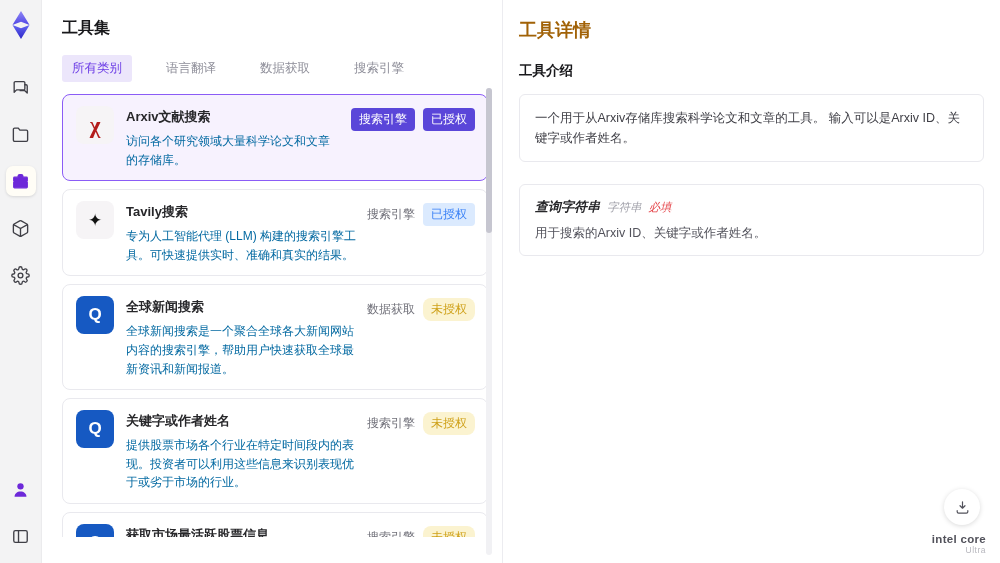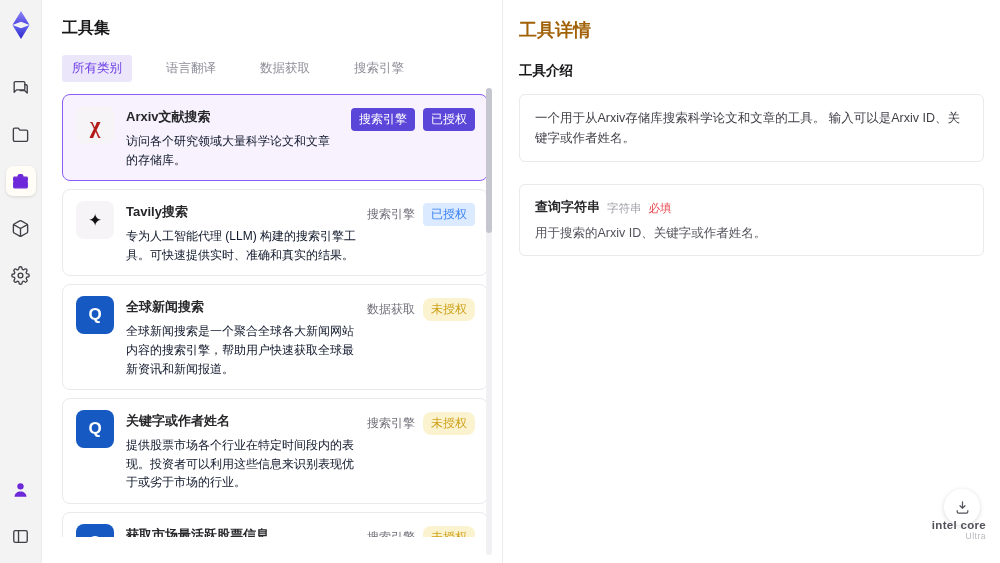--- a/index.html
+++ b/index.html
@@ -32,47 +32,47 @@
     padding:11px 12px 11px 13px; cursor:pointer; }
   .card.selected { background:#f7f2fe; border:1.5px solid #8b5cf6; }
   .tile { width:38px; height:38px; border-radius:8px; flex:0 0 38px; margin-right:12px;
     display:flex; align-items:center; justify-content:center; background:#f6f4f6; }
   .tile.blue { background:#1659c2; }
   .chi { font-family:"Liberation Serif","DejaVu Serif",serif; font-size:23px; font-weight:bold; color:#b31b1b; line-height:1; }
   .star { font-size:17px; color:#111; line-height:1; }
   .qg { color:#fff; font-weight:bold; font-size:17px; }
   .card-main { flex:1; min-width:0; }
   .card-title { font-size:13px; font-weight:bold; color:#27272a; margin:2px 0 6px; }
-  .card-desc { font-size:12px; color:#0f172a; line-height:1.55; }
+  .card-desc { font-size:12px; color:#0369a1; line-height:1.55; }
   .card-badges { display:flex; gap:8px; margin-left:10px; align-items:flex-start; padding-top:2px; flex:0 0 auto; }
   .cat { font-size:12px; color:#71717a; padding:3px 0; white-space:nowrap; }
   .pill { font-size:12px; padding:3px 8px; border-radius:4px; white-space:nowrap; }
   .pill.auth { background:#dbeafe; color:#3b82f6; }
   .pill.unauth { background:#fbf3d0; color:#cfa11a;border-radius:8px; }
   .selected .cat, .selected .pill { background:#5a46d9; color:#fff; font-size:12px; padding:3px 8px; border-radius:4px; }
   .scrollbar { position:absolute; right:10px; top:88px; width:6px; height:467px; border-radius:3px; background:#f1f1f4; }
   .scrollthumb { position:absolute; top:0; left:0; width:6px; height:145px; border-radius:3px; background:#c6c6d0; }
 
   
   .detail { flex:1; border-left:1px solid #ececf0; padding:18px 16px 0 16px; position:relative; }
   .detail-title { font-size:18px; font-weight:bold; color:#a16207; margin-bottom:20px; }
   .section-h { font-size:13.5px; font-weight:bold; color:#18181b; margin-bottom:14px; }
   .infocard { border:1px solid #e9e9ee; border-radius:6px; padding:13px 15px; margin-bottom:22px; background:#fff; }
   .intro-text { font-size:12.5px; color:#3f3f46; line-height:1.6; }
-  .param-line { display:flex; align-items:flex-end; gap:7px; margin-bottom:9px; }
+  .param-line { display:flex; align-items:center; gap:7px; margin-bottom:9px;font-style:italic; }
   .param-name { font-size:13px; font-weight:bold; color:#27272a; }
   .param-type { font-size:11.5px; color:#a1a1aa; }
   .param-req { font-size:11.5px; color:#e5484d; }
   .param-desc { font-size:12.5px; color:#52525b; }
 
   
   .fab { position:absolute; right:20px; bottom:38px; width:36px; height:36px; border-radius:50%;
     background:#fff; box-shadow:0 1px 5px rgba(0,0,0,.15); display:flex; align-items:center; justify-content:center; cursor:pointer; }
   .fab svg { width:17px; height:17px; stroke:#52525b; fill:none; stroke-width:1.7; stroke-linecap:round; stroke-linejoin:round; }
-  .brand { position:absolute; right:14px; bottom:22px; text-align:right; line-height:1.1; }
+  .brand { position:absolute; right:14px; bottom:8px; text-align:right; line-height:1.1; }
   .brand .l1 { font-size:11.5px; font-weight:bold; color:#52525b; letter-spacing:.3px; }
   .brand .l2 { font-size:8.5px; color:#b6b6bd; letter-spacing:.5px; }
 </style>
 </head>
 <body>
 
 <div class="app">
 
   <div class="rail">
     <svg class="logo" viewBox="0 0 24 28">

